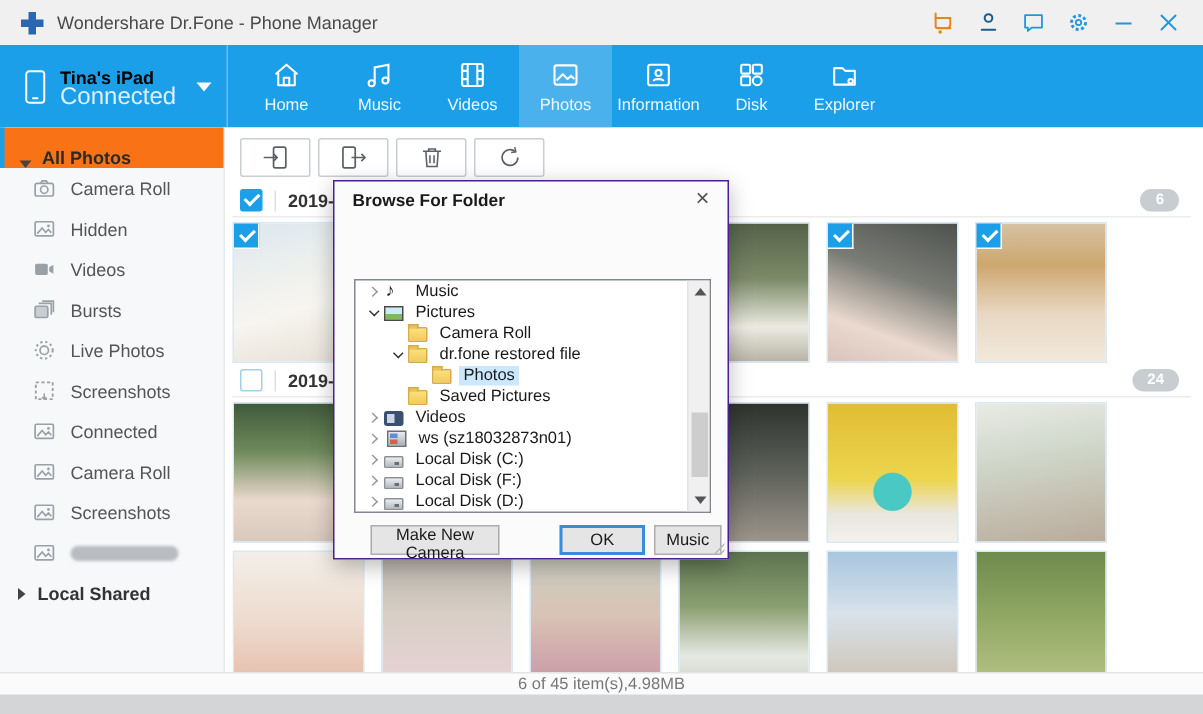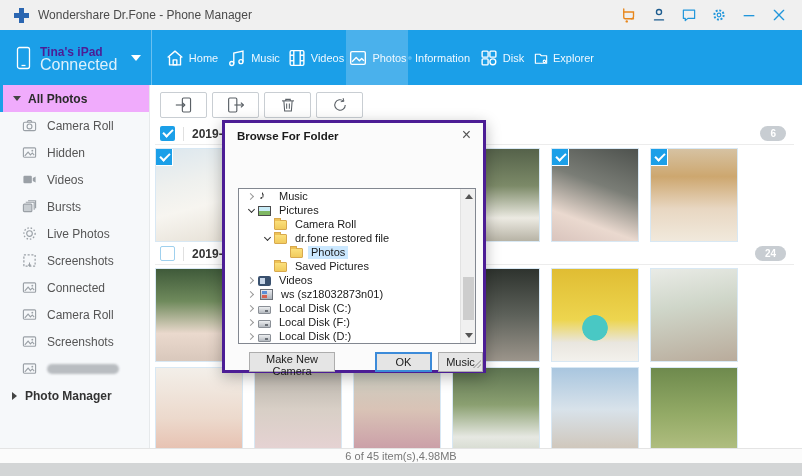--- a/index.html
+++ b/index.html
@@ -10,32 +10,32 @@
   .logo{position:relative;width:15px;height:15px;margin-left:14px;}
   .logo::before{content:"";position:absolute;left:5px;top:0;width:5px;height:15px;background:#2b66b1;}
   .logo::after{content:"";position:absolute;left:0;top:5px;width:15px;height:5px;background:#2b66b1;}
   .win-title{margin-left:9px;font-size:12px;color:#4a4a4a;}
   .tb-icons{position:absolute;right:8px;top:0;height:30px;display:flex;align-items:center;}
   .tbi{width:30px;height:30px;display:flex;align-items:center;justify-content:center;cursor:pointer;}
   
   .navbar{position:absolute;left:0;top:30px;width:802px;height:55px;background:#1b9fe8;}
   .device{position:absolute;left:0;top:0;width:152px;height:55px;display:flex;align-items:center;cursor:pointer;border-right:1px solid rgba(255,255,255,.35);}
   .device-texts{margin-left:9px;}
-  .device-name{font-size:12px;font-weight:bold;color:#4c1d95;line-height:14px;}
+  .device-name{font-size:12px;font-weight:bold;color:#000000;line-height:14px;}
   .device-status{font-size:16px;color:rgba(255,255,255,.85);line-height:12px;}
   .caret-down{width:0;height:0;border-left:5px solid transparent;border-right:5px solid transparent;border-top:6px solid #fff;margin-left:14px;}
   .tabs{position:absolute;left:160px;top:0;height:55px;display:flex;}
-  .tab{width:62px;height:55px;display:flex;flex-direction:row;align-items:center;justify-content:center;gap:3px;cursor:pointer;}
+  .tab{width:62px;height:55px;display:flex;flex-direction:column;align-items:center;justify-content:center;gap:3px;cursor:pointer;}
   .tab.active{background:#4ab1ec;}
   .tab-label{font-size:11px;color:#eef8ff;}
   
   .sidebar{position:absolute;left:0;top:85px;width:150px;height:363px;background:#f6f8fa;border-right:1px solid #e6e9eb;}
   .side-row{position:relative;height:27px;display:flex;align-items:center;cursor:pointer;color:#555;font-size:12px;}
   .side-row.group{font-weight:bold;color:#333;}
-  .side-row.selected{background:#f0abfc;border-left:3px solid #1b9fe8;}
+  .side-row.selected{background:#f97316;border-left:3px solid #1b9fe8;align-items:flex-end;}
   .side-row.selected .side-label{font-weight:bold;color:#2a2a2a;}
   .tri-down{width:0;height:0;border-left:4px solid transparent;border-right:4px solid transparent;border-top:5px solid #444;margin:0 7px 0 10px;}
   .tri-right{width:0;height:0;border-top:4px solid transparent;border-bottom:4px solid transparent;border-left:5px solid #444;margin:0 8px 0 12px;}
   .side-ico{width:15px;height:15px;margin:0 10px 0 22px;flex:0 0 15px;}
   .redacted{display:inline-block;width:72px;height:10px;background:#b9bdc1;border-radius:5px;filter:blur(1.2px);}
   
   .content{position:absolute;left:150px;top:85px;width:652px;height:363px;background:#fff;overflow:hidden;}
   .toolbar{position:absolute;left:10px;top:7px;display:flex;gap:5px;}
   .tool-btn{width:47px;height:26px;background:#fff;border:1px solid #c9ced3;border-radius:2px;display:flex;align-items:center;justify-content:center;cursor:pointer;}
   .ghead{position:absolute;left:5px;right:8px;height:22px;display:flex;align-items:center;border-bottom:1px solid #ececec;}
@@ -51,21 +51,21 @@
   .pgrid{position:absolute;left:5px;display:grid;grid-template-columns:repeat(6,88px);column-gap:11px;row-gap:5px;}
   .pg1{top:63px;} .pg2{top:183px;bottom:0;overflow:hidden;}
   .photo{position:relative;width:88px;height:94px;border:1px solid #d8e8f4;cursor:pointer;}
   .pcheck{position:absolute;left:0;top:0;width:17px;height:17px;background:#1b9fe8;border-right:1px solid #fff;border-bottom:1px solid #fff;}
   .pcheck::after{content:"";position:absolute;left:4px;top:4px;width:8px;height:4px;border-left:2px solid #fff;border-bottom:2px solid #fff;transform:rotate(-45deg);}
   
   .statusbar{position:absolute;left:0;top:448px;width:802px;height:15px;background:#fbfbfb;border-top:1px solid #e4e4e4;display:flex;align-items:center;justify-content:center;}
   .status-text{font-size:11px;color:#777;}
   .bottomstrip{position:absolute;left:0;top:463px;width:802px;height:13px;background:#d3d5d6;}
   
-  .dialog{position:absolute;left:222px;top:120px;width:264px;height:253px;background:#fbfbfb;border:3px solid #4c1d95;box-shadow:0 4px 14px rgba(0,0,0,.28);z-index:20;}
+  .dialog{position:absolute;left:222px;top:120px;width:264px;height:253px;background:#fbfbfb;border:1px solid #4c1d95;box-shadow:0 4px 14px rgba(0,0,0,.28);z-index:20;}
   .dlg-title{position:absolute;left:12px;top:7px;font-size:11.5px;font-weight:600;color:#1a1a1a;}
   .dlg-close{position:absolute;right:9px;top:3px;font-size:16px;color:#555;cursor:pointer;line-height:18px;padding:0 3px;}
   .tree{position:absolute;left:13px;top:65px;width:238px;height:156px;background:#fff;border:1px solid #828790;overflow:hidden;}
   .trow{height:14px;display:flex;align-items:center;font-size:11px;color:#1a1a1a;cursor:pointer;white-space:nowrap;}
   .trow[data-lvl="1"]{padding-left:6px;} .trow[data-lvl="2"]{padding-left:22px;} .trow[data-lvl="3"]{padding-left:38px;}
   .chev{flex:0 0 13px;display:flex;align-items:center;justify-content:center;}
   .chev[data-exp="collapsed"]::before{content:"";width:4px;height:4px;border-right:1px solid #999;border-bottom:1px solid #999;transform:rotate(-45deg);margin-right:2px;}
   .chev[data-exp="expanded"]::before{content:"";width:4px;height:4px;border-right:1px solid #333;border-bottom:1px solid #333;transform:rotate(45deg);margin-bottom:2px;}
   .ticon{flex:0 0 13px;height:11px;margin-right:5px;position:relative;}
   .ticon[data-icon="folder"]{background:linear-gradient(#fbe07c,#f1cb5d);border:1px solid #d8a94e;border-radius:1px;height:10px;margin-top:2px;}
@@ -294,21 +294,21 @@
     <div class="side-row">
       <svg class="side-ico" viewBox="0 0 16 16" fill="none" stroke="#9aa0a6" stroke-width="1.2">
           <rect x="1.5" y="3" width="13" height="10" rx="1"></rect>
           <path d="M3 11.5 L6.5 7.5 L9 10.5 L11 8.5 L13 10.8"></path>
           <circle cx="11" cy="6" r="1" fill="#9aa0a6" stroke="none"></circle>
         </svg>
       <span class="redacted"></span>
     </div>
     <div class="side-row group">
       <span class="tri-right"></span>
-      <span class="side-label">Photo Manager</span>
+      <span class="side-label">Local Shared</span>
     </div>
   </div>
 
   <div class="content">
     <div class="toolbar">
       <div class="tool-btn">
         <svg width="20" height="18" viewBox="0 0 24 22" fill="none" stroke="#5a6066" stroke-width="1.4" stroke-linejoin="round">
             <rect x="10" y="2.5" width="10" height="17" rx="1.5"></rect>
             <line x1="2" y1="11" x2="13" y2="11"></line>
             <path d="M10 8 L13 11 L10 14"></path>

